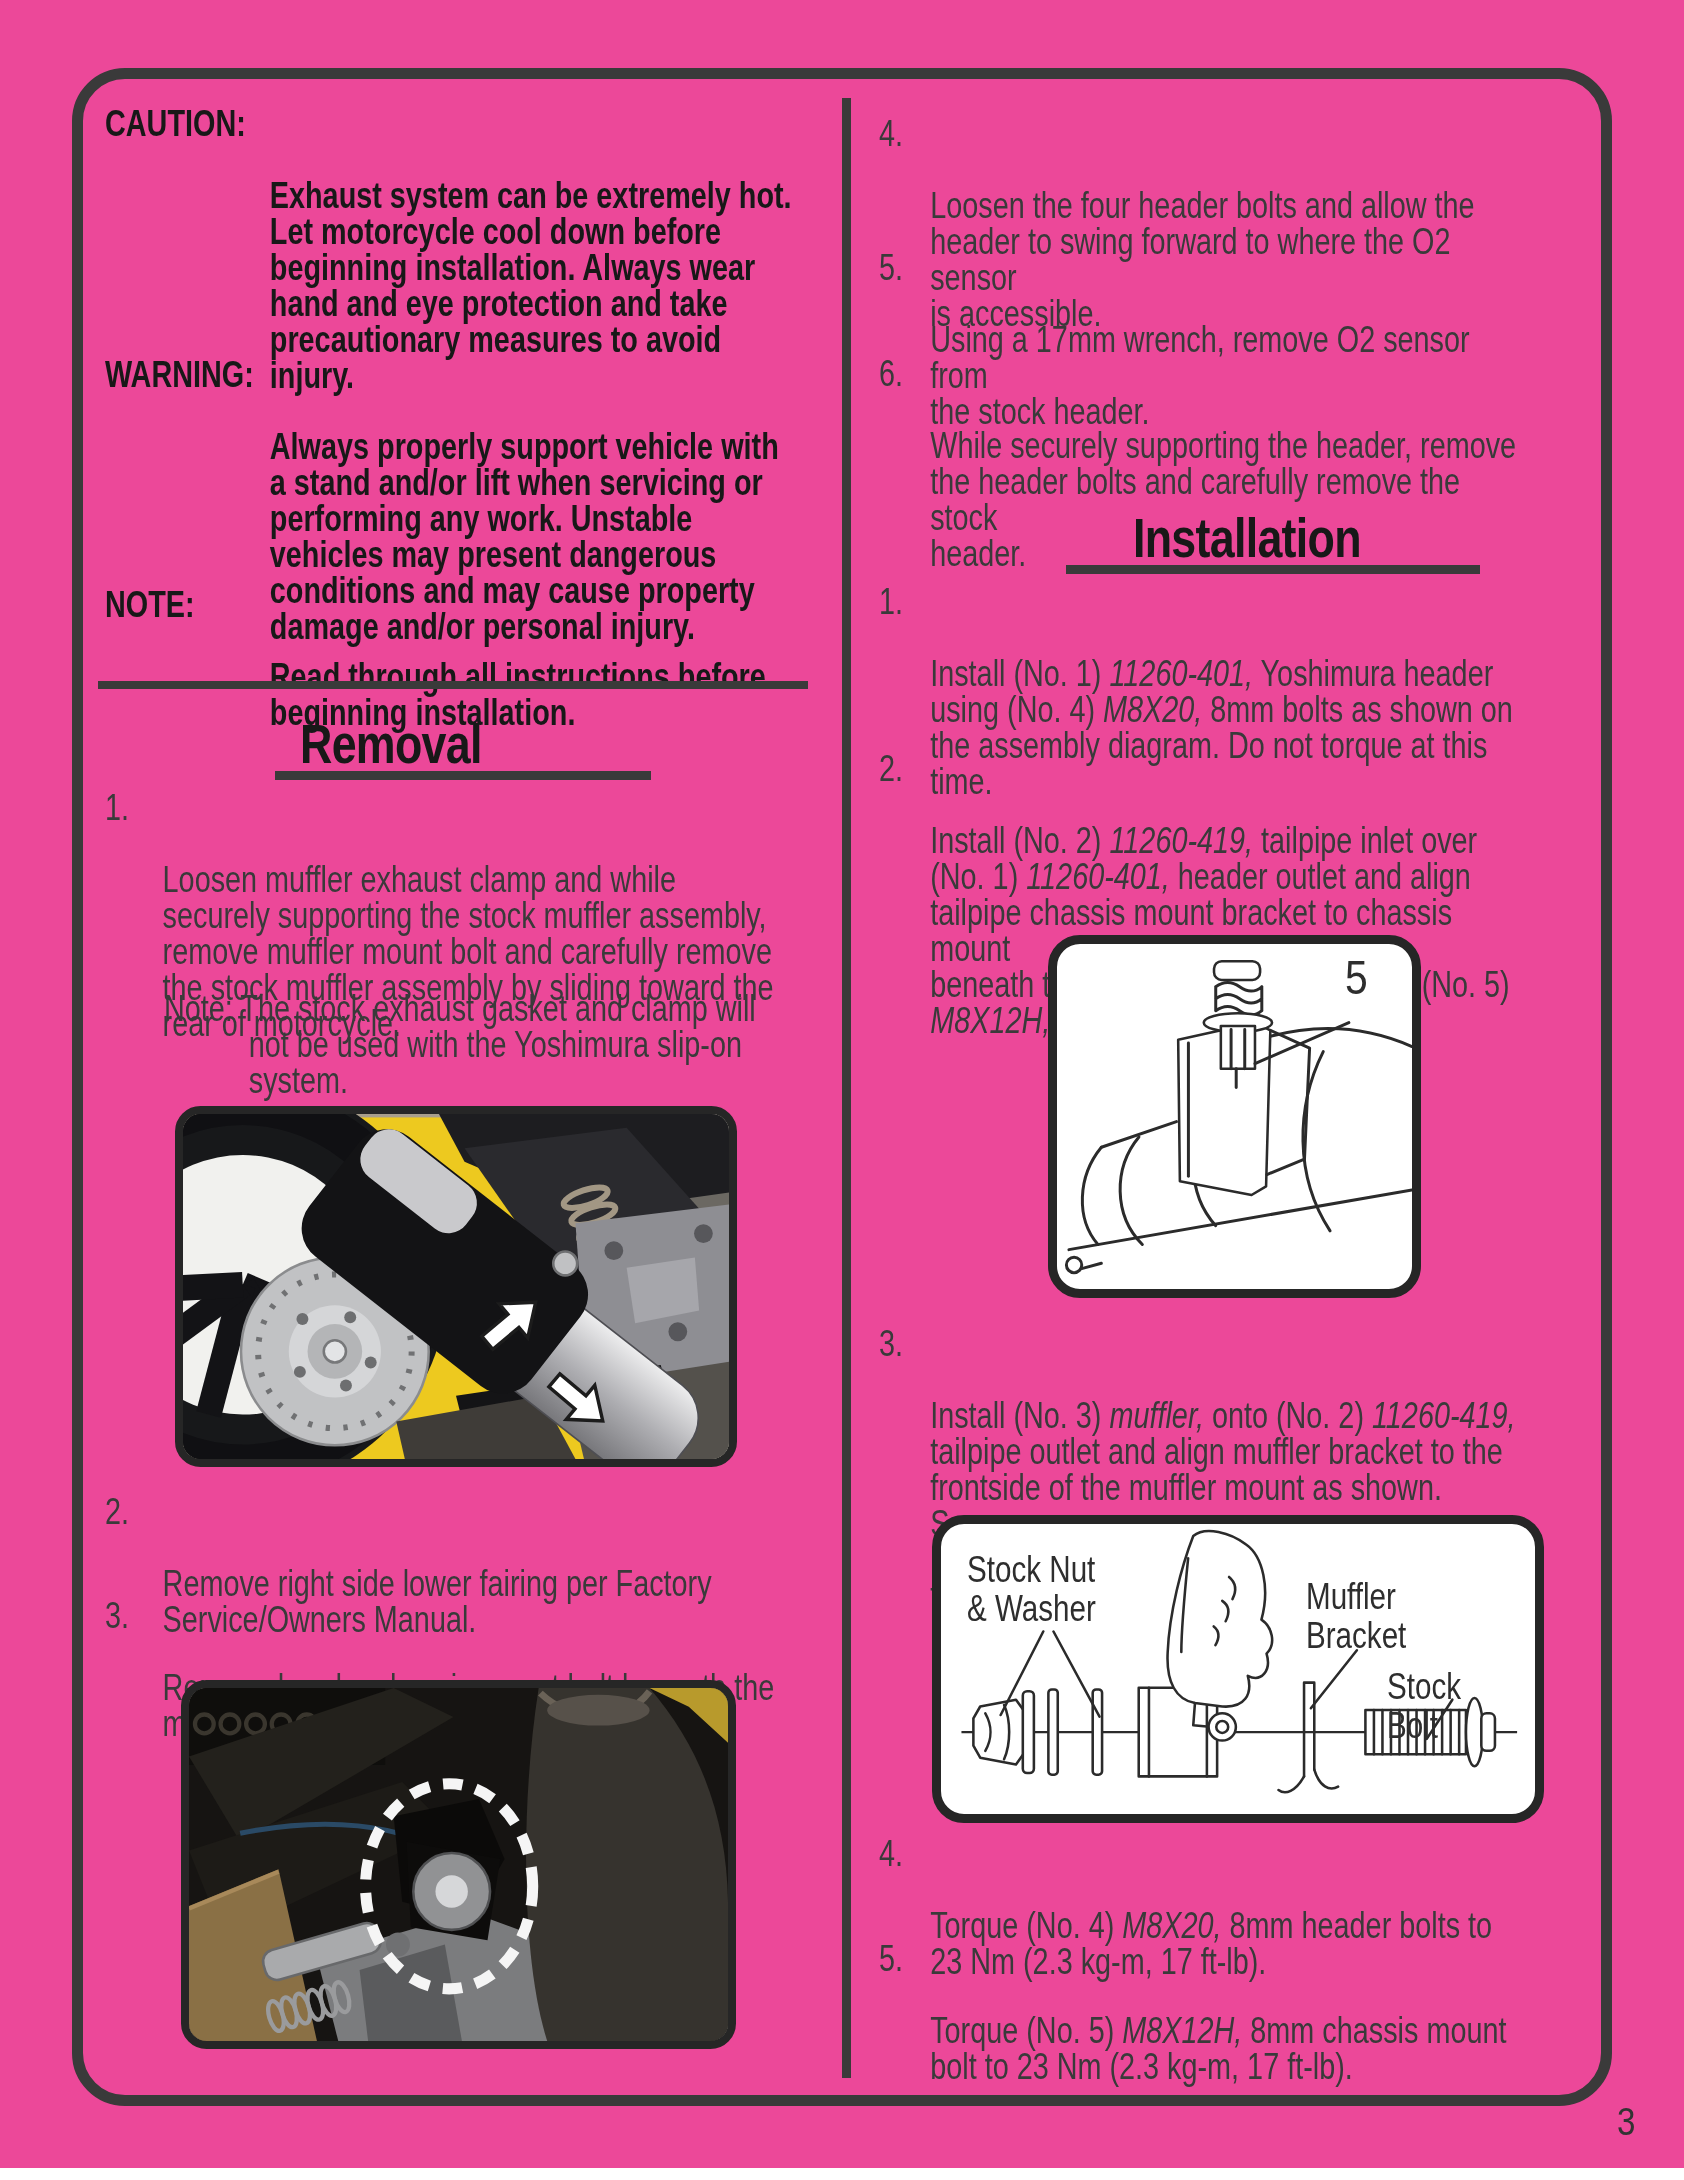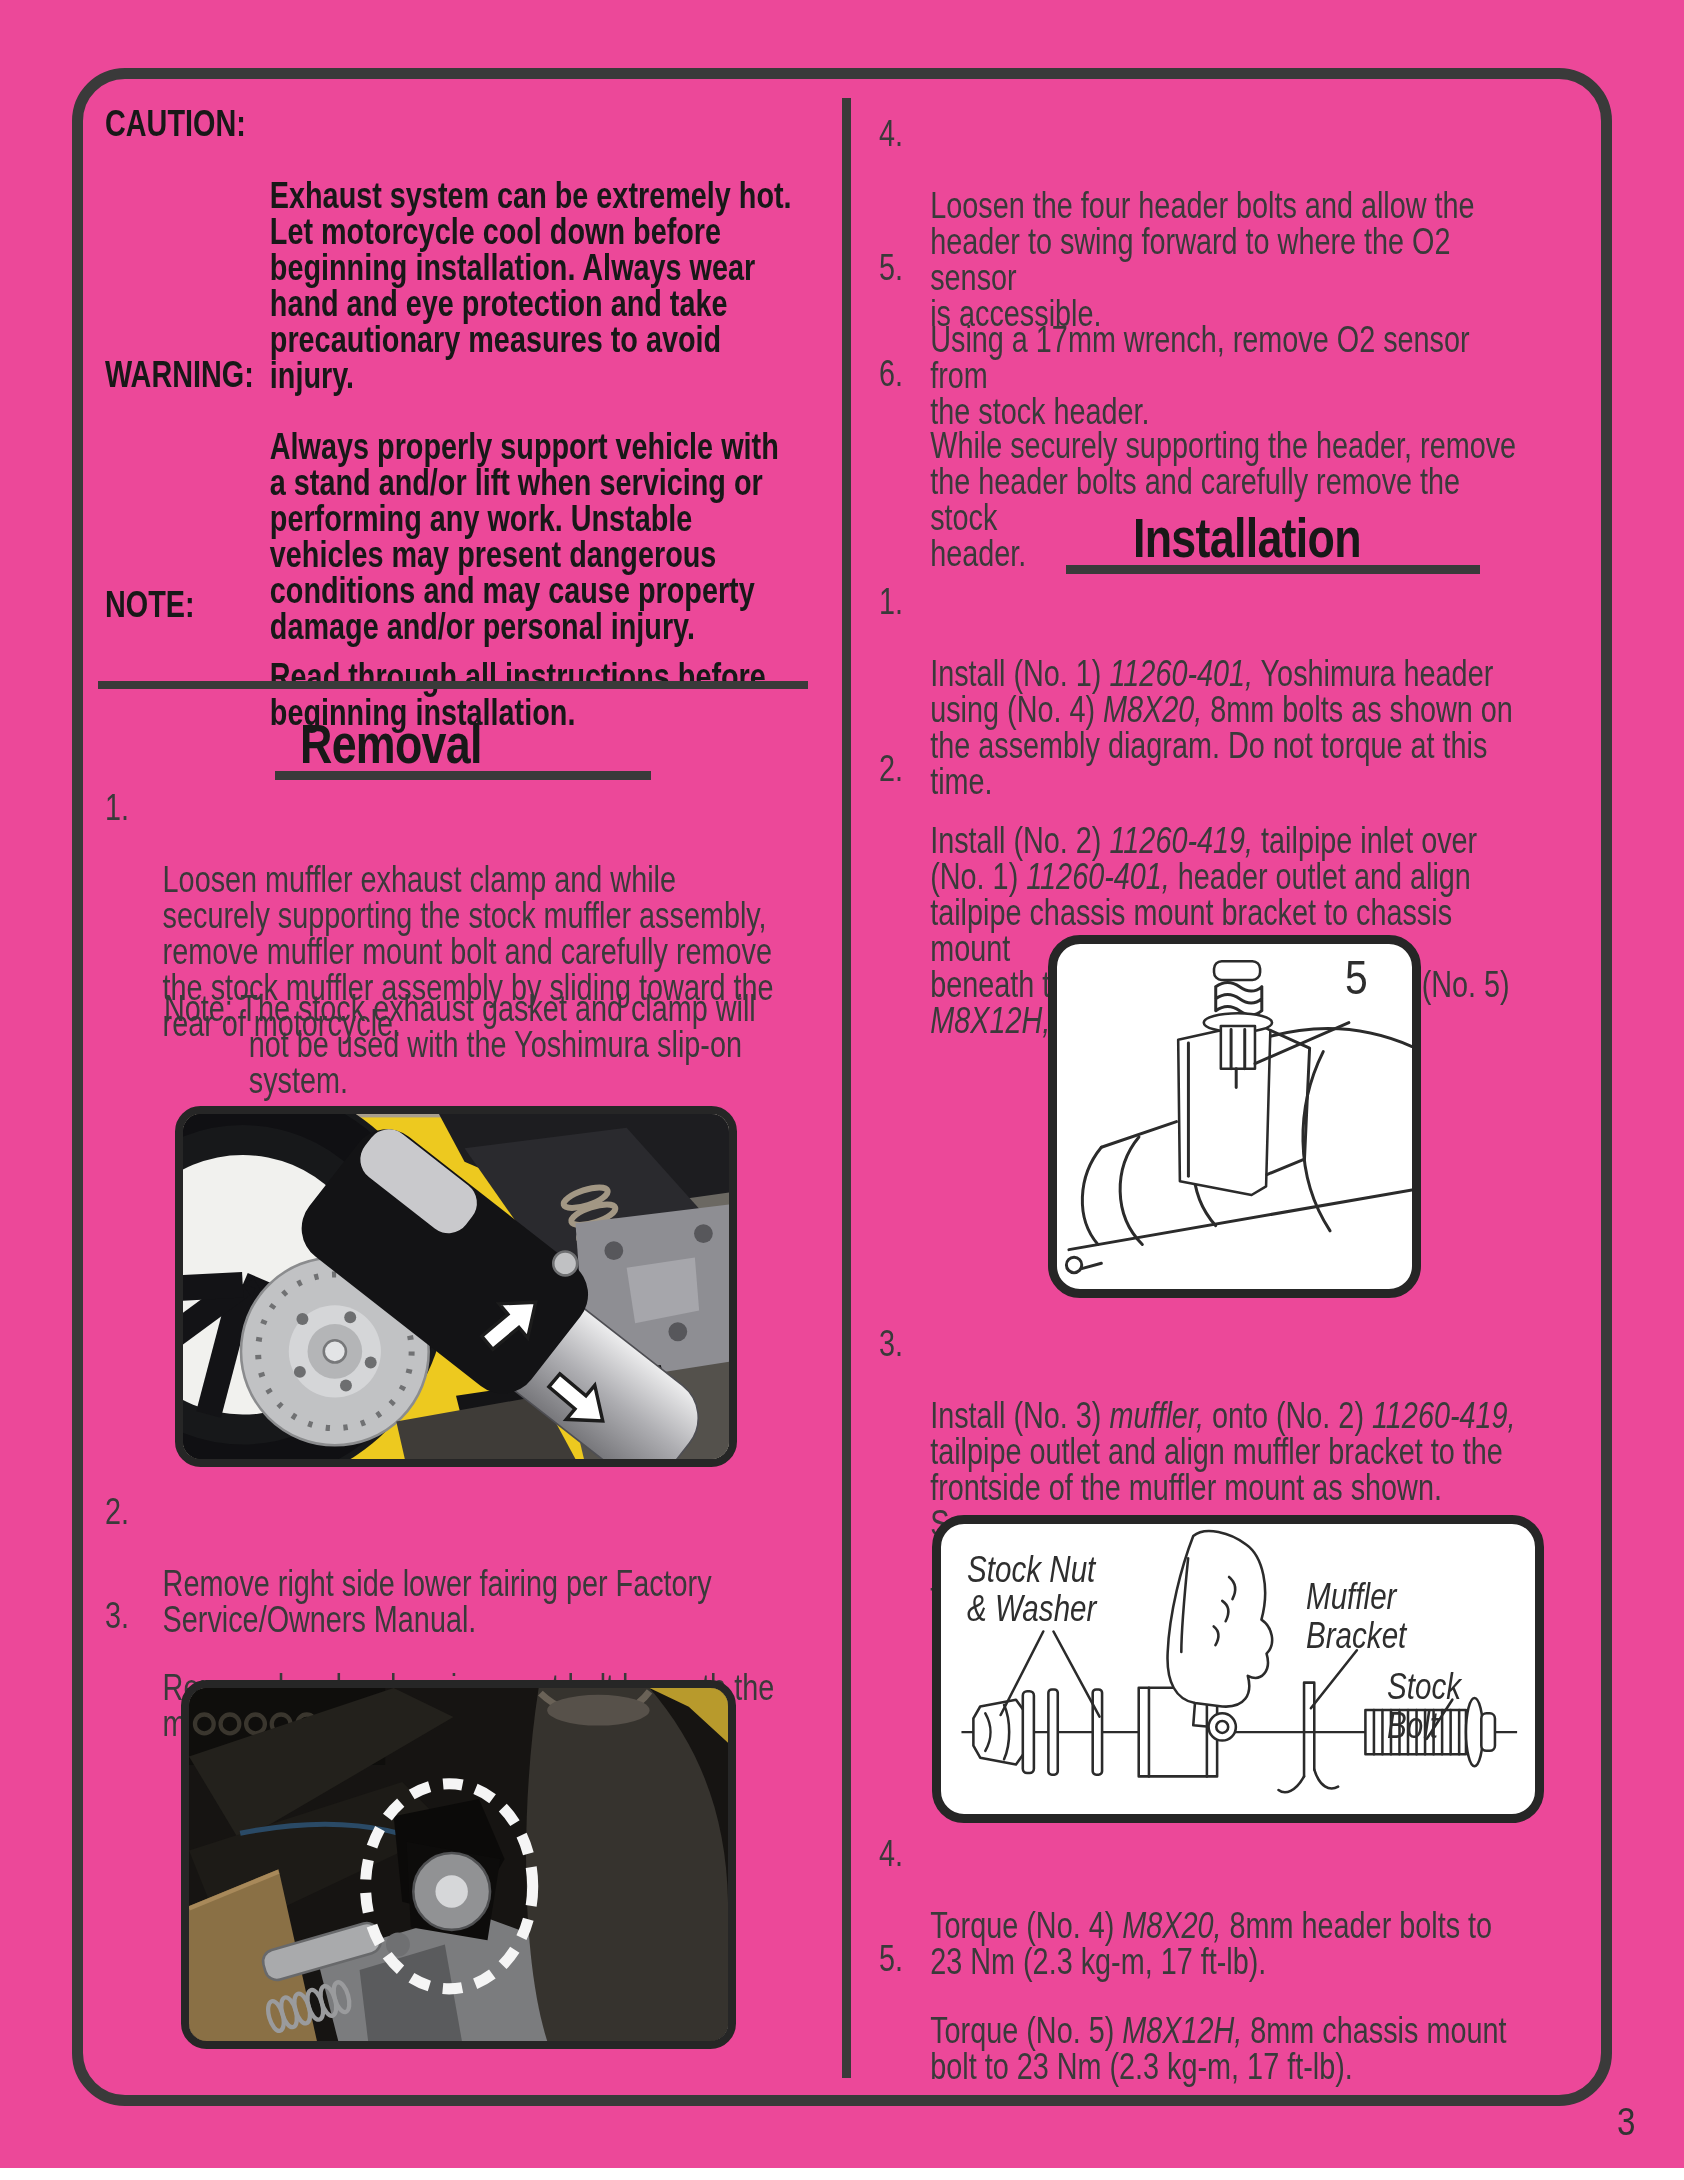--- a/index.html
+++ b/index.html
@@ -293,21 +293,21 @@
 
   <div class="tb item rcol" style="left:879px;top:1326px;">
     <span class="num">3.</span>
     <div class="txt"><span>Install (No. 3) </span><span class="it">muffler,</span><span> onto (No. 2) </span><span class="it">11260-419,</span><span>
 tailpipe outlet and align muffler bracket to the
 frontside of the muffler mount as shown. Secure
 using the stock bolt, washer, and nut. Do not
 torque at this time.</span></div>
   </div>
 
-  <div class="fig" style="left:932px;top:1515px;width:612px;height:308px;font-style:italic;">
+  <div class="fig" style="left:932px;top:1515px;width:612px;height:308px;">
     <svg viewBox="0 0 697 340">
       <path d="M24,244 L676,244" stroke="#2b2b2b" stroke-width="2.5"></path>
       <polygon class="linef" points="46,214 88,206 98,220 98,268 88,282 46,274 38,260 38,228"></polygon>
       <path class="line2" d="M52,222 C60,236 60,252 52,266 M74,212 C82,230 82,258 74,276"></path>
       <rect class="linef" x="96" y="196" width="13" height="96" rx="5"></rect>
       <rect class="linef" x="126" y="194" width="11" height="100" rx="4"></rect>
       <rect class="linef" x="178" y="194" width="11" height="100" rx="4"></rect>
       <rect class="linef" x="232" y="192" width="92" height="104"></rect>
       <path class="line2" d="M244,192 V296 M312,192 V296"></path>
       <path class="linef" d="M296,14 C282,50 268,104 266,150 C264,186 276,206 298,210 L330,214 C356,216 366,200 360,178 C376,186 388,172 382,152 C394,140 388,120 376,112 C386,76 378,38 358,24 C340,10 310,2 296,14 Z"></path>

